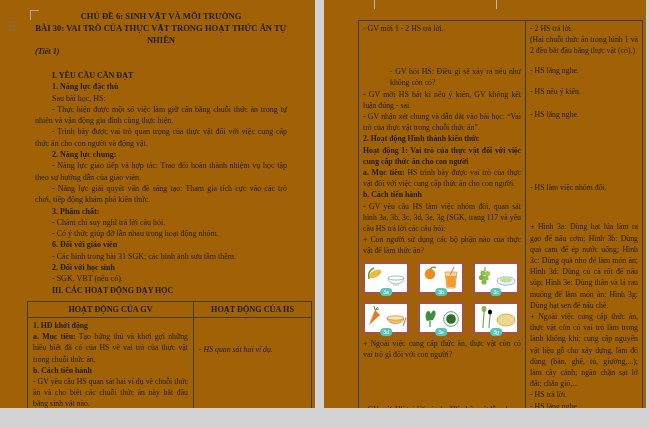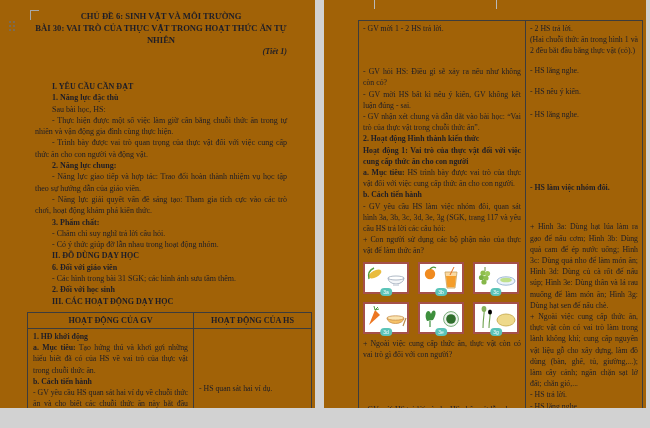--- a/index.html
+++ b/index.html
@@ -21,41 +21,41 @@
     border-left:1px solid #a8a8a8;border-top:1px solid #a8a8a8;}
   .tick{position:absolute;border-left:1px solid #b9b9b9;width:0;}
   .tick-a{left:50px;top:0;height:9px;}
   .tick-b{left:172px;top:0;height:9px;}
   .mark-bl{position:absolute;left:38px;top:419px;width:10px;border-top:1px solid #a8a8a8;}
   .mark-lp-bl{position:absolute;left:16px;top:423px;width:9px;border-top:1px solid #a8a8a8;}
 
   
   .lp-content{position:absolute;left:35px;top:10px;width:252px;}
   .title{font-weight:bold;text-align:center;font-size:8.6px;line-height:12px;margin:0;}
-  .tiet{font-weight:bold;font-style:italic;text-align:right;font-size:8.2px;line-height:12px;margin:0 0 23px 0;}
+  .tiet{font-weight:bold;font-style:italic;text-align:left;font-size:8.2px;line-height:12px;margin:0 0 12px 0;}
   .lp-paras p{margin:0;font-size:8px;line-height:11.3px;text-indent:17px;text-align:justify;}
 
   
   table{border-collapse:collapse;table-layout:fixed;}
   td,th{border:1px solid #3c3c3c;vertical-align:top;}
   .lp-table{width:284px;margin-left:-8px;margin-top:5px;}
   .lp-table th{font-size:8.2px;font-weight:bold;text-align:center;padding:3px 2px;}
   .lp-table td{padding:2px 5px;height:96px;}
   .rp-table{position:absolute;left:34px;top:20px;width:284px;height:420px;}
   .rp-table td{padding:2px 4px;}
   .cell p{margin:0;font-size:7.8px;line-height:11.2px;text-align:justify;}
 
   
-  #lp-hs p:first-child{margin-top:52px;}
-  #rp-gv-p1 p:nth-child(2){margin-top:32px;}
+  #lp-hs p:first-child{margin-top:24px;font-style:italic;}
+  #rp-gv-p1 p:nth-child(2){margin-top:32px;margin-left:27px;}
   #rp-gv-p2 p:nth-child(2){margin-top:44px;}
   #rp-hs p:nth-child(3){margin-top:8px;}
   #rp-hs p:nth-child(4){margin-top:10px;}
   #rp-hs p:nth-child(5){margin-top:12px;}
-  #rp-hs p:nth-child(6){margin-top:62px;font-weight:bold;}
+  #rp-hs p:nth-child(6){margin-top:62px;}
   #rp-hs p:nth-child(7){margin-top:28px;}
 
   
   .figs{display:flex;flex-wrap:wrap;gap:8px 9px;margin:5px 0 4px 0;width:158px;}
   .fig{position:relative;width:42px;height:28px;border:2px solid #a5504b;background:#fff;}
   .fig svg{display:block;width:100%;height:100%;}
   .badge{position:absolute;left:50%;bottom:-4px;transform:translateX(-50%);
     background:#5bc4b8;color:#fff;font-size:5px;line-height:6px;padding:1px 3px;
     border-radius:5px;font-family:"Liberation Sans",sans-serif;white-space:nowrap;}
 </style>
@@ -82,28 +82,28 @@
       <p class="tiet">(Tiết 1)</p>
 
       <div class="lp-paras" id="lp-paras">
           <p><b>I. YÊU CẦU CẦN ĐẠT</b></p>
           <p><b>1. Năng lực đặc thù</b></p>
           <p>Sau bài học, HS:</p>
           <p>- Thực hiện được một số việc làm giữ cân bằng chuỗi thức ăn trong tự nhiên và vận động gia đình cùng thực hiện.</p>
           <p>- Trình bày được vai trò quan trọng của thực vật đối với việc cung cấp thức ăn cho con người và động vật.</p>
           <p><b>2. Năng lực chung:</b></p>
           <p>- Năng lực giao tiếp và hợp tác: Trao đổi hoàn thành nhiệm vụ học tập theo sự hướng dẫn của giáo viên.</p>
-          <p>- Năng lực giải quyết vấn đề sáng tạo: Tham gia tích cực vào các trò chơi, hoạt động khám phá kiến thức.</p>
+          <p>- Năng lực giải quyết vấn đề sáng tạo: Tham gia tích cực vào các trò chơi, tiếp động khám phá kiến thức.</p>
           <p><b>3. Phẩm chất:</b></p>
           <p>- Chăm chỉ suy nghĩ trả lời câu hỏi.</p>
           <p>- Có ý thức giúp đỡ lẫn nhau trong hoạt động nhóm.</p>
-          <p><b>II. ĐỒ DÙNG DẠY HỌC</b></p>
           <p><b>6. Đối với giáo viên</b></p>
           <p>- Các hình trong bài 31 SGK; các hình ảnh sưu tầm thêm.</p>
           <p><b>2. Đối với học sinh</b></p>
+          <p>- SGK, VBT (nếu có).</p>
           <p><b>III. CÁC HOẠT ĐỘNG DẠY HỌC</b></p>
         </div>
 
       <table class="lp-table">
         <colgroup>
             <col style="width:166px">
             <col style="width:118px">
           </colgroup>
         <thead>
           <tr>

